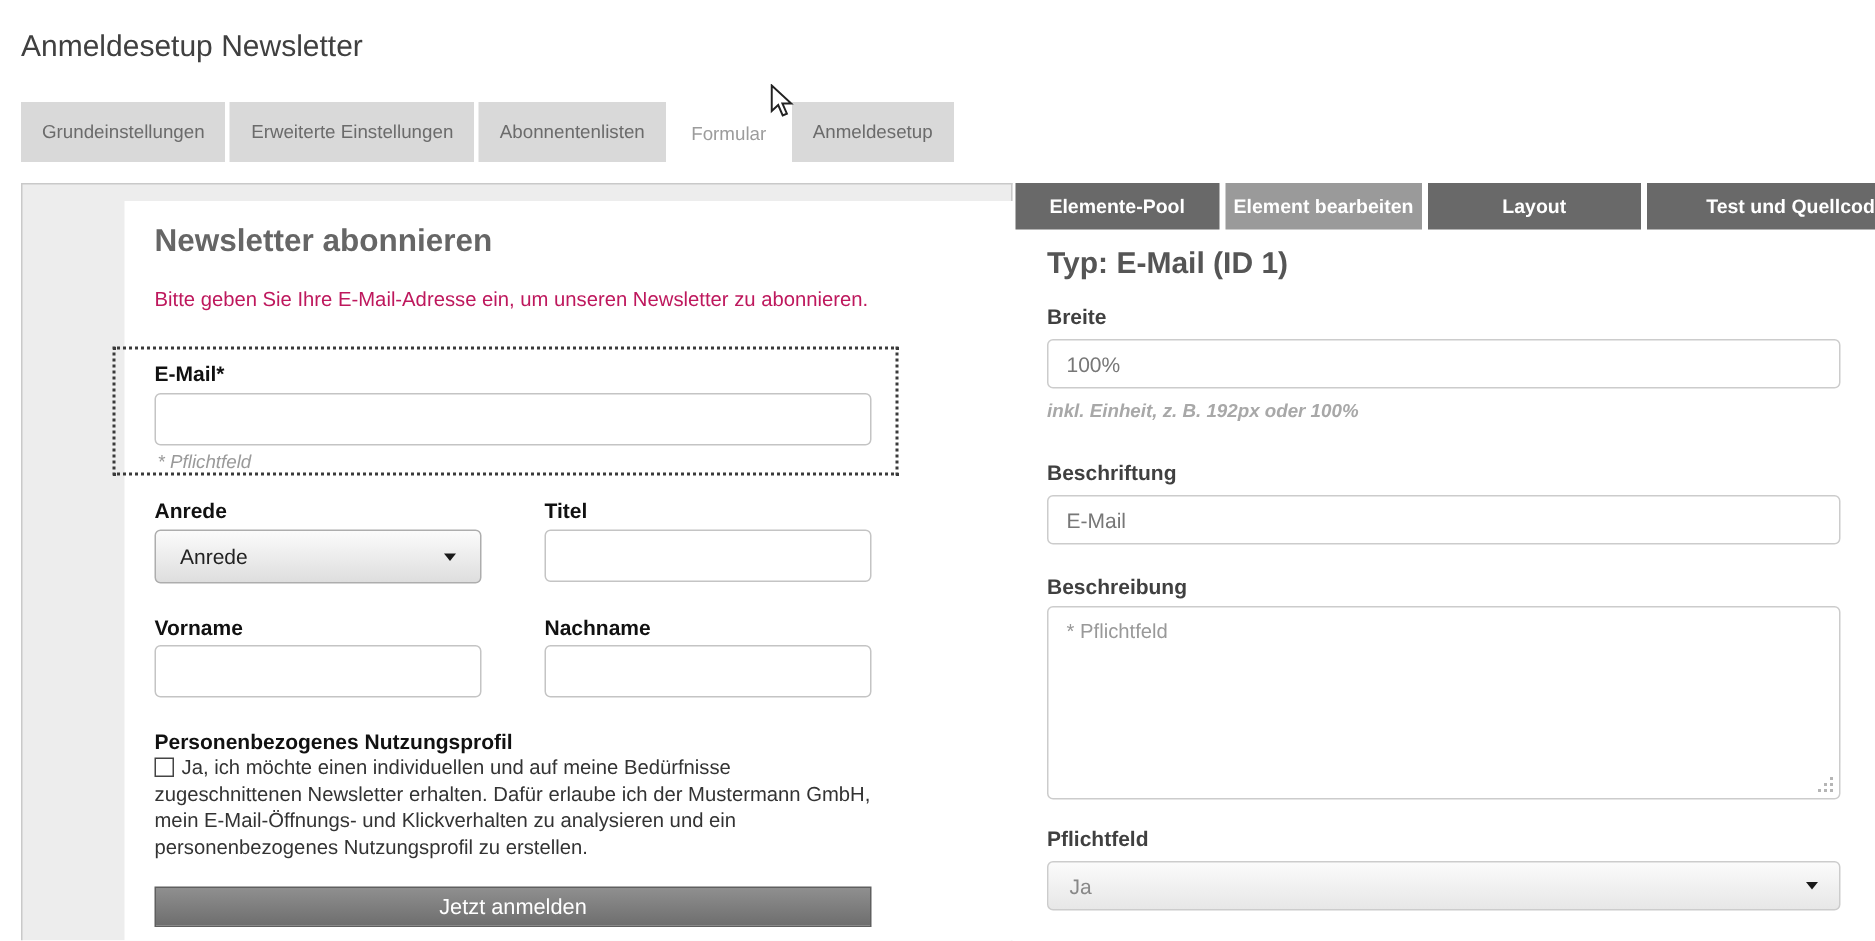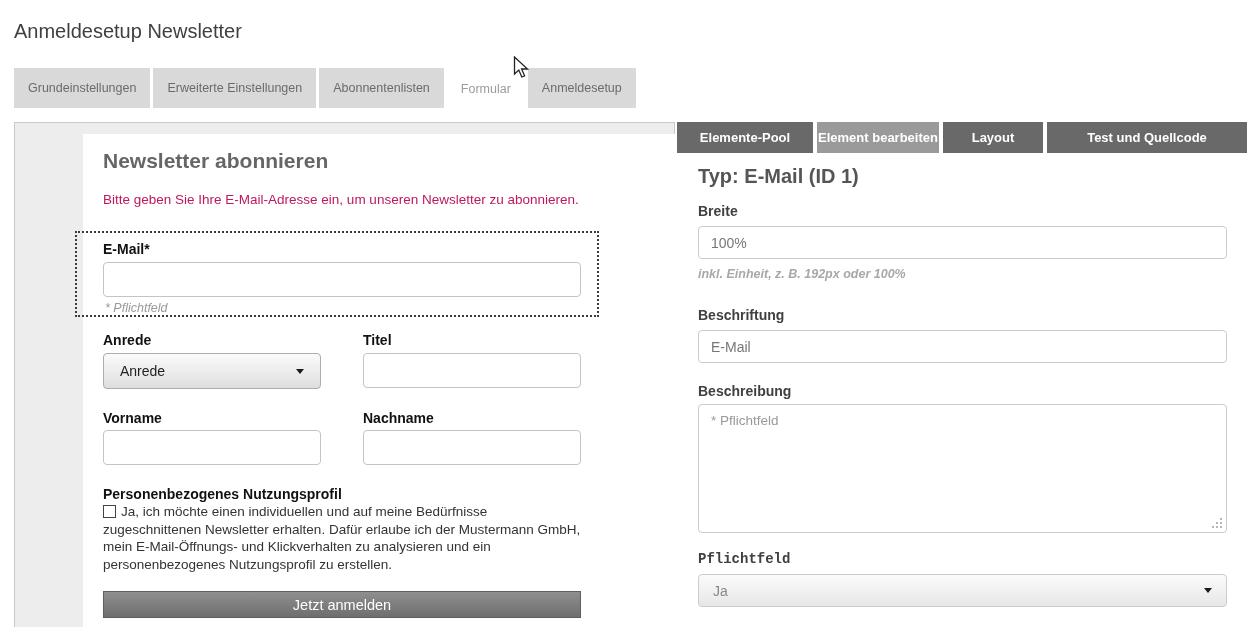--- a/index.html
+++ b/index.html
@@ -140,42 +140,42 @@
 
     <div class="profil-heading">Personenbezogenes Nutzungsprofil</div>
     <p class="profil-text"><span class="cbx"></span><span>Ja, ich möchte einen individuellen und auf meine Bedürfnisse zugeschnittenen Newsletter erhalten. Dafür erlaube ich der Mustermann GmbH, mein E-Mail-Öffnungs- und Klickverhalten zu analysieren und ein personenbezogenes Nutzungsprofil zu erstellen.</span></p>
 
     <button class="submit-btn">Jetzt anmelden</button>
   </div>
 </section>
 
 <nav class="editor-tabs">
   <div class="editor-tab" style="width:136px;">Elemente-Pool</div>
-  <div class="editor-tab active" style="width:122px;">Element bearbeiten</div>
-  <div class="editor-tab" style="width:100px;">Layout</div>
+  <div class="editor-tab active" style="width:132px;">Element bearbeiten</div>
+  <div class="editor-tab" style="width:142px;">Layout</div>
   <div class="editor-tab" style="width:200px;">Test und Quellcode</div>
 </nav>
 
 <section class="editor-content">
   <h2 class="editor-heading">Typ: E-Mail (ID 1)</h2>
 
   <label class="ed-label" style="top:50px;">Breite</label>
   <input class="ed-input" style="top: 73px;" value="100%">
   <div class="ed-hint" style="top:114px;">inkl. Einheit, z. B. 192px oder 100%</div>
 
   <label class="ed-label" style="top:154px;">Beschriftung</label>
   <input class="ed-input" style="top: 177px;" value="E-Mail">
 
   <label class="ed-label" style="top:230px;">Beschreibung</label>
   <div class="ed-textarea-wrap">
     <textarea class="ed-textarea" style="">* Pflichtfeld</textarea>
     <span class="grip"></span>
   </div>
 
-  <label class="ed-label" style="top:398px;font-family:Liberation Mono, monospace;">Pflichtfeld</label>
+  <label class="ed-label" style="top:398px;">Pflichtfeld</label>
   <div class="ed-select">
     <span>Ja</span>
     <span class="caret"></span>
   </div>
 </section>
 
 <svg class="cursor" width="20" height="24" viewBox="0 0 20 24">
   <path d="M1.5 1 L1.5 18 L5.8 14 L8.8 21 L11.6 19.8 L8.6 13 L14.5 13 Z" fill="#fff" stroke="#222" stroke-width="1.3"></path>
 </svg>
 

